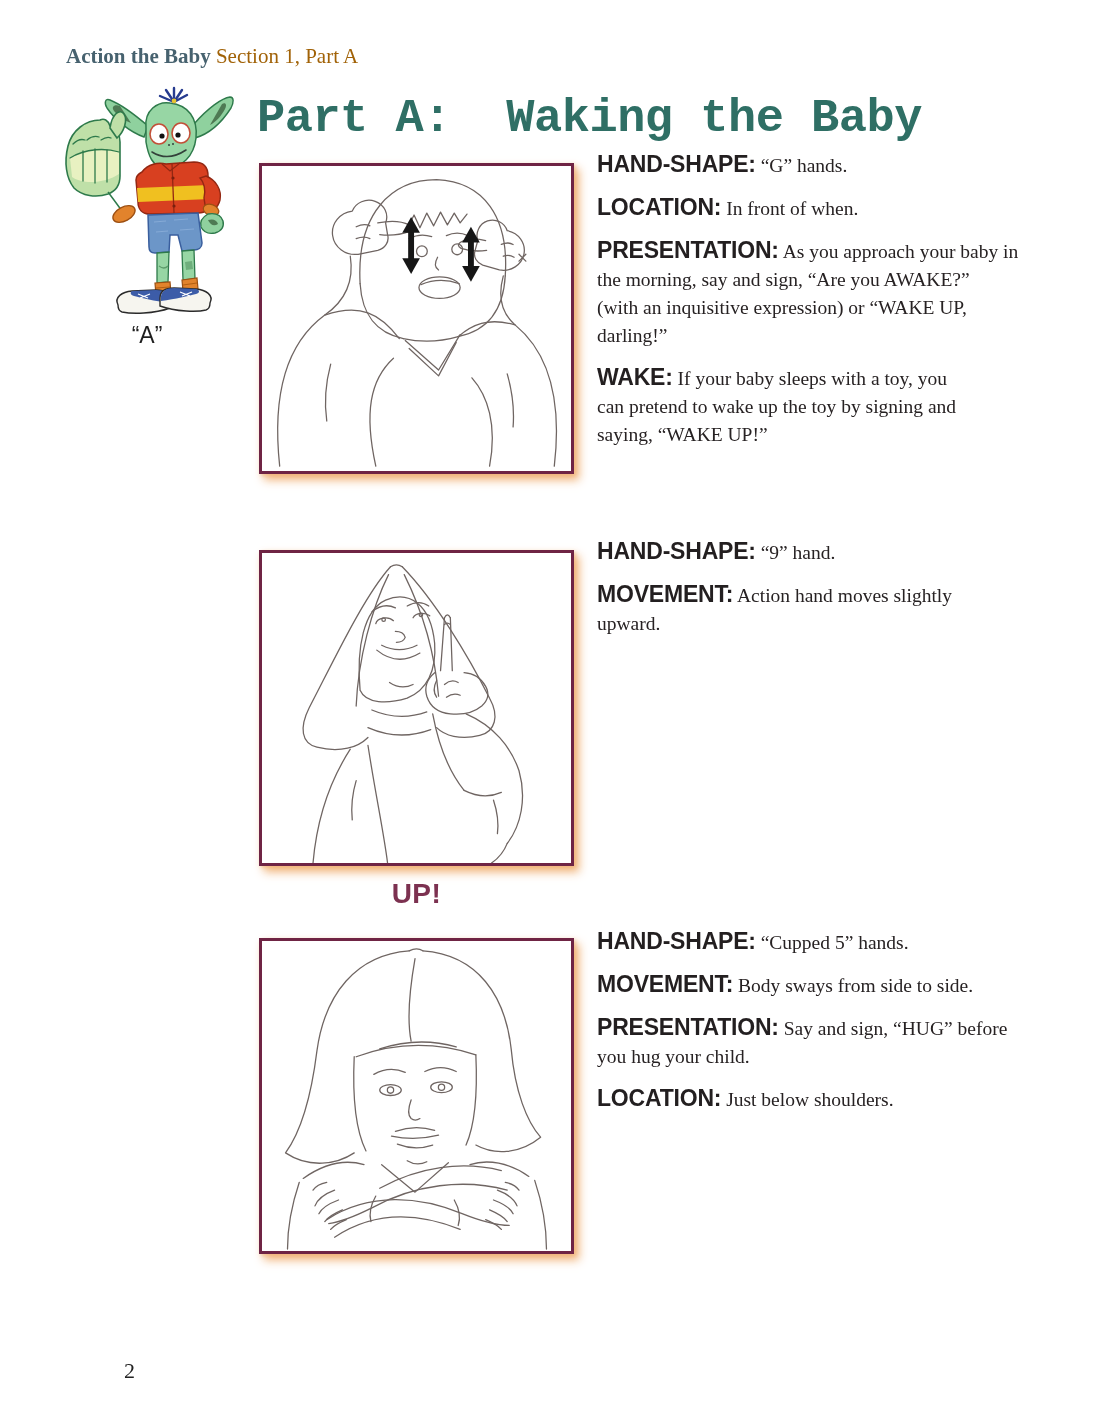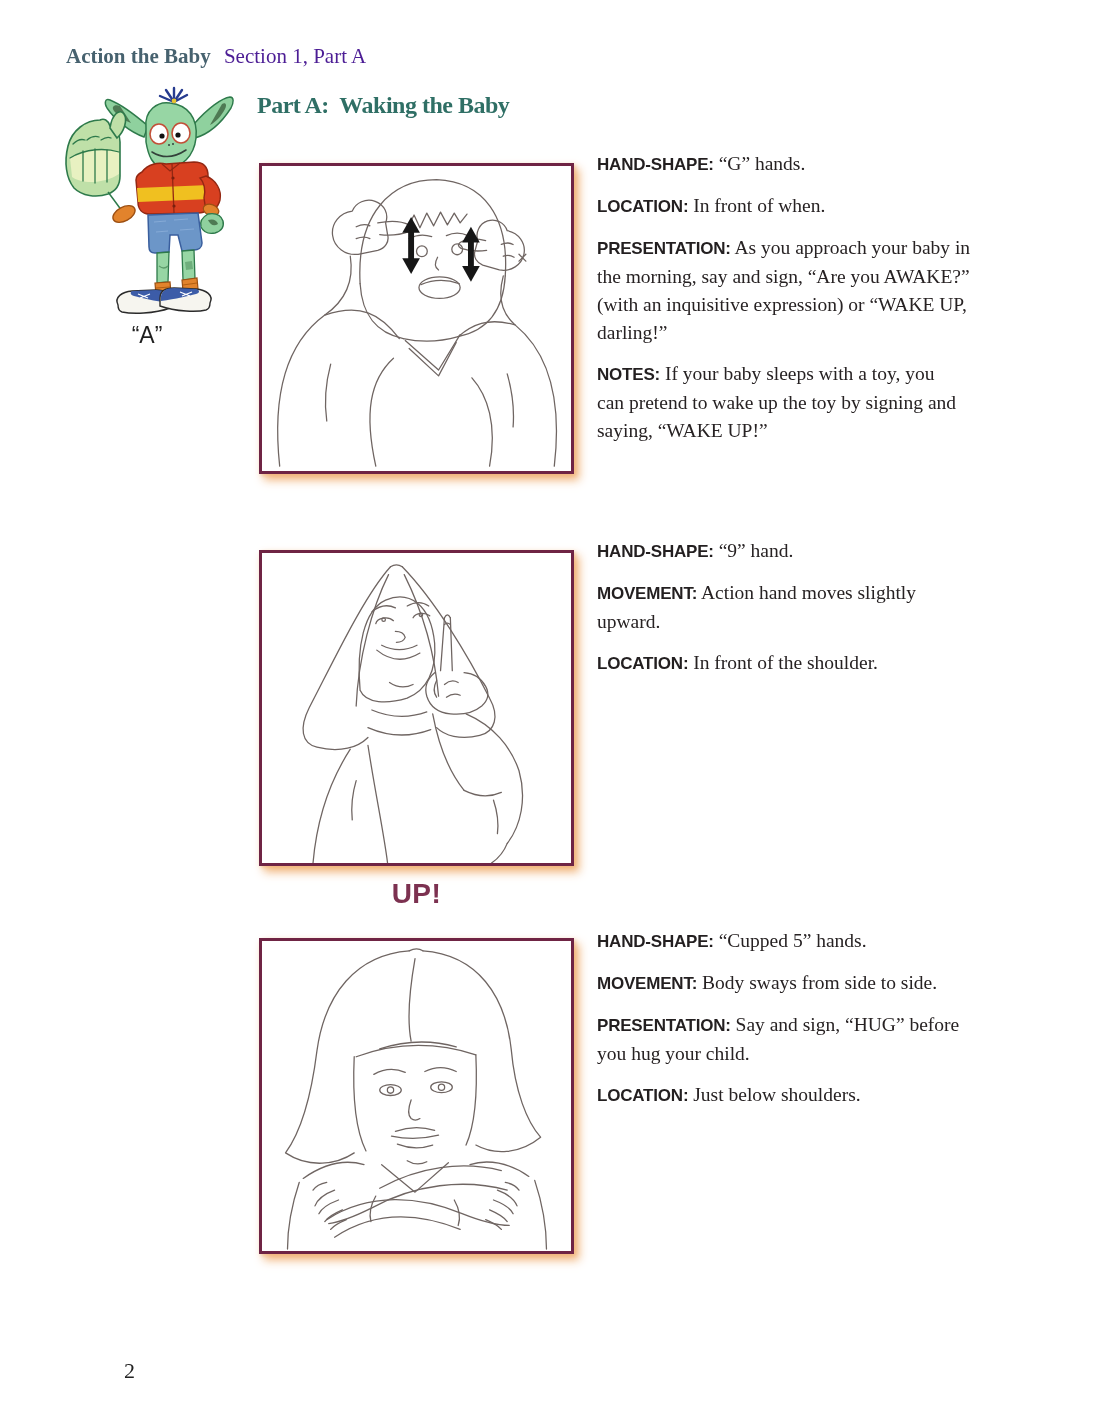--- a/index.html
+++ b/index.html
@@ -11,26 +11,26 @@
     color:#272223;
     overflow:hidden;
   }
   
   .running-header{
     position:absolute;left:66px;top:44px;
     font-family:"Liberation Serif", serif;
     font-size:21px;color:#4e6c7c;
   }
   .running-header .hb{font-weight:700;color:#47626f;}
-  .running-header .hr{font-weight:400;margin-left:8px;color:#4c1d95;text-align:right;}
+  .running-header .hr{font-weight:400;color:#a16207;text-align:right;}
   
   .part-title{
     position:absolute;left:257px;top:92px;
-    font-family:Liberation Serif, serif;
-    font-weight:700;font-size:24px;letter-spacing:-0.5px;
+    font-family:Liberation Mono, monospace;
+    font-weight:700;font-size:47px;letter-spacing:-0.5px;
     color:#2f6f65;white-space:pre-wrap;
   }
   
   .mascot{position:absolute;left:56px;top:84px;width:182px;height:236px;}
   .mascot svg{width:100%;height:100%;display:block;}
   .mascot-caption{
     position:absolute;left:56px;top:322px;width:182px;
     text-align:center;font-family:"Liberation Sans", sans-serif;
     font-size:23px;color:#1f1f1f;
   }
@@ -55,21 +55,21 @@
   #cap-up{top:878px;}
   #cap-hug{top:1263px;}
   
   .fields{position:absolute;left:597px;width:478px;}
   #fields-1{top:150px;}
   #fields-2{top:537px;}
   #fields-3{top:927px;}
   .fields p{margin:0 0 13px 0;font-size:19.5px;line-height:28px;}
   .fields b{
     font-family:"Liberation Sans", sans-serif;
-    font-weight:700;font-size:17px;letter-spacing:-0.2px;color:#231f20;
+    font-weight:700;font-size:23px;letter-spacing:-0.2px;color:#231f20;
   }
   .fields span{white-space:pre-line;color:#272223;}
   
   .page-number{
     position:absolute;left:124px;top:1358px;
     font-family:"Liberation Serif", serif;font-size:22px;color:#222;
   }
   
   .sk{fill:none;stroke:#6f6562;stroke-width:1.3;stroke-linecap:round;stroke-linejoin:round;}
   .arrow{fill:#161616;stroke:none;}
@@ -323,30 +323,29 @@
     </svg>
   </div>
 
   <div class="fields" id="fields-1">
     <p><b>HAND-SHAPE:</b> <span>“G” hands.</span></p>
     <p><b>LOCATION:</b> <span>In front of when.</span></p>
     <p><b>PRESENTATION:</b> <span>As you approach your baby in
 the morning, say and sign, “Are you AWAKE?”
 (with an inquisitive expression) or “WAKE UP,
 darling!”</span></p>
-    <p><b>NOTES:</b> <span>If your baby sleeps with a toy, you
+    <p><b>WAKE:</b> <span>If your baby sleeps with a toy, you
 can pretend to wake up the toy by signing and
 saying, “WAKE UP!”</span></p>
   </div>
 
   <div class="fields" id="fields-2">
     <p><b>HAND-SHAPE:</b> <span>“9” hand.</span></p>
     <p><b>MOVEMENT:</b> <span>Action hand moves slightly
 upward.</span></p>
-    <p><b>LOCATION:</b> <span>In front of the shoulder.</span></p>
   </div>
 
   <div class="fields" id="fields-3">
     <p><b>HAND-SHAPE:</b> <span>“Cupped 5” hands.</span></p>
     <p><b>MOVEMENT:</b> <span>Body sways from side to side.</span></p>
     <p><b>PRESENTATION:</b> <span>Say and sign, “HUG” before
 you hug your child.</span></p>
     <p><b>LOCATION:</b> <span>Just below shoulders.</span></p>
   </div>
 

